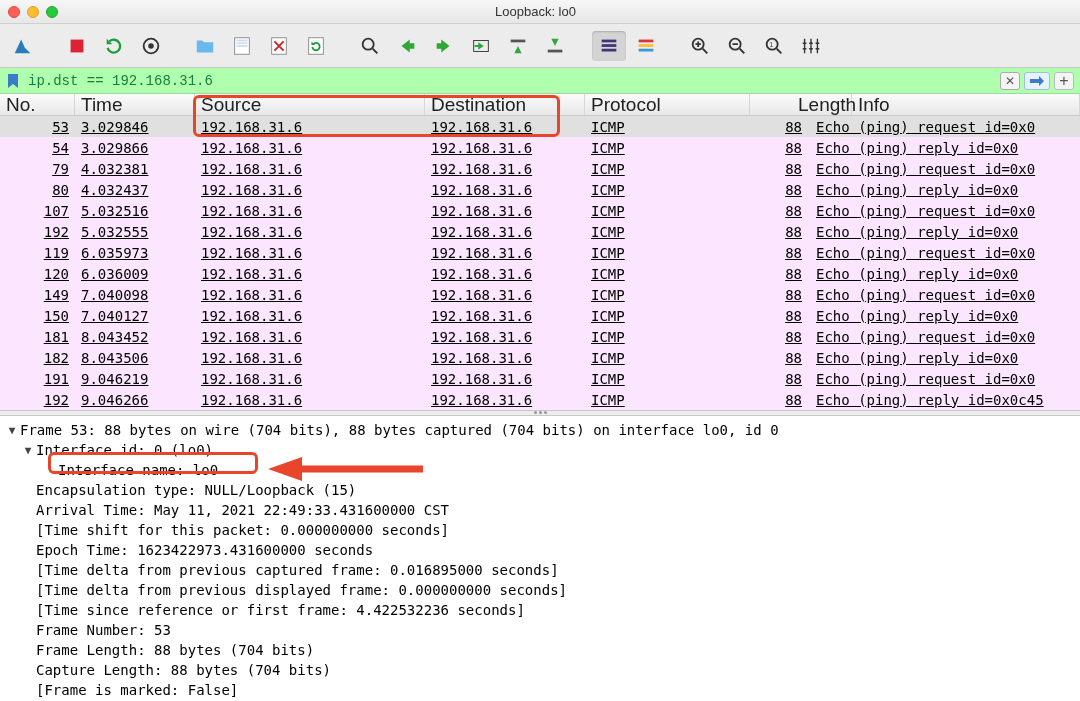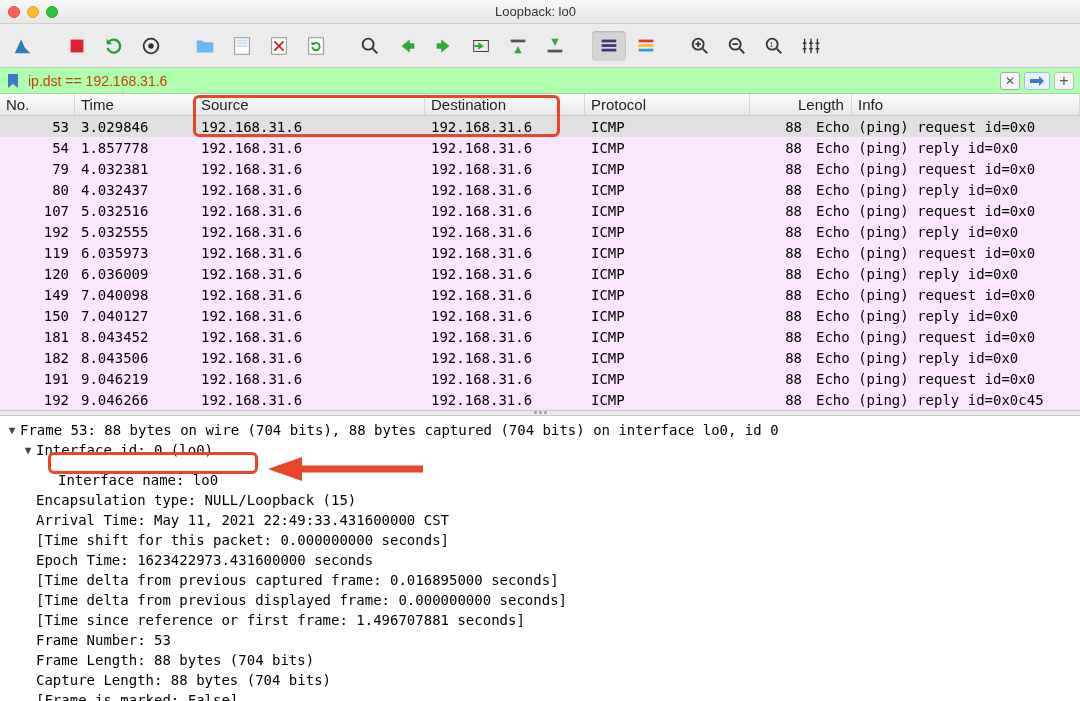--- a/index.html
+++ b/index.html
@@ -58,46 +58,46 @@
     display:flex;
     align-items:center;
     padding:0 4px;
   }
   .bookmark-icon{width:18px;height:18px;margin-right:6px;display:flex;align-items:center;justify-content:center;color:#2d6ab0;}
   .filter-input{
     flex:1;
     background:transparent;
     border:none;
     outline:none;
-    font-family: Liberation Sans, sans-serif;
+    font-family: Liberation Mono, monospace;
     font-size:14px;
-    color:#c2410c;
+    color:#15803d;
   }
   .filter-tail{display:flex;align-items:center;gap:4px;padding-right:2px;}
   .xbtn{width:20px;height:18px;border:1px solid #aaa;border-radius:3px;background:#f4f4f4;display:flex;align-items:center;justify-content:center;font-size:12px;color:#555;}
   .arrbtn{width:26px;height:18px;border:1px solid #9bbfe6;border-radius:3px;background:#e8f2fd;display:flex;align-items:center;justify-content:center;}
   .pxbtn{width:20px;height:18px;border:1px solid #bbb;border-radius:3px;background:#f4f4f4;display:flex;align-items:center;justify-content:center;font-size:16px;line-height:0;color:#555;}
 
   
   .colhdr{
     height:22px;
     background:linear-gradient(#fbfbfb,#e8e8e8);
     border-bottom:1px solid #c8c8c8;
     display:flex;
     align-items:center;
-    font-size:15px;
+    font-size:19px;
     color:#222;
   }
   .colhdr .col{height:100%;display:flex;align-items:center;padding-left:6px;border-right:1px solid #d6d6d6;}
   .c-no{width:75px;} .c-time{width:120px;} .c-src{width:230px;} .c-dst{width:160px;}
   .c-proto{width:165px;} .c-len{width:60px;text-align:right;justify-content:flex-start;margin-left:42px;} .c-info{flex:1;}
 
   
   .plist{height:294px;overflow:hidden;background:#fff;}
-  .row{display:flex;height:21px;align-items:center;white-space:nowrap;}
+  .row{display:flex;height:21px;align-items:center;white-space:nowrap;text-decoration:underline;}
   .row .cell{padding-left:6px;height:100%;display:flex;align-items:center;}
   .row .r-no{width:75px;justify-content:flex-end;padding-right:6px;}
   .row .r-time{width:120px;}
   .row .r-src{width:230px;}
   .row .r-dst{width:160px;}
   .row .r-proto{width:165px;}
   .row .r-len{width:60px;justify-content:flex-end;padding-right:8px;}
   .row .r-info{flex:1;overflow:hidden;text-align:right;}
   .row.sel{background:#e0e0e0;}
   .row.ping{background:#fce6ff;}
@@ -107,21 +107,21 @@
   .redbox1{left:193px;top:95px;width:367px;height:42px;}
   .redbox2{left:48px;top:452px;width:210px;height:22px;}
   .arrow{position:absolute;left:268px;top:455px;width:160px;height:28px;z-index:4;pointer-events:none;}
 
   
   .splitter{height:6px;background:#ececec;border-top:1px solid #c8c8c8;border-bottom:1px solid #c8c8c8;display:flex;justify-content:center;align-items:center;}
   .splitter .grip{width:30px;height:4px;display:flex;gap:2px;justify-content:center;} .grip span{width:3px;height:3px;background:#999;border-radius:50%;}
   .details{background:#fff;height:285px;overflow:hidden;padding:4px 6px 0 6px;}
   .dline{display:flex;align-items:center;height:20px;white-space:nowrap;}
   .tri{display:inline-block;width:12px;text-align:center;color:#444;font-size:11px;margin-right:2px;}
-  .ind1{padding-left:16px;} .ind2{padding-left:38px;margin-top:10px;} .ind0{padding-left:0;}
+  .ind1{padding-left:16px;} .ind2{padding-left:38px;} .ind0{padding-left:0;}
 </style>
 </head>
 <body>
 
 <div class="titlebar">
   <div class="traffic">
     <div class="dot red"></div>
     <div class="dot yellow"></div>
     <div class="dot green"></div>
   </div>
@@ -289,21 +289,21 @@
       <div class="cell r-no">53</div>
       <div class="cell r-time">3.029846</div>
       <div class="cell r-src">192.168.31.6</div>
       <div class="cell r-dst">192.168.31.6</div>
       <div class="cell r-proto">ICMP</div>
       <div class="cell r-len">88</div>
       <div class="cell r-info">Echo (ping) request  id=0x0</div>
     </div>
     <div class="row ping">
       <div class="cell r-no">54</div>
-      <div class="cell r-time">1.857778</div>
+      <div class="cell r-time">3.029866</div>
       <div class="cell r-src">192.168.31.6</div>
       <div class="cell r-dst">192.168.31.6</div>
       <div class="cell r-proto">ICMP</div>
       <div class="cell r-len">88</div>
       <div class="cell r-info">Echo (ping) reply    id=0x0</div>
     </div>
     <div class="row ping">
       <div class="cell r-no">79</div>
       <div class="cell r-time">4.032381</div>
       <div class="cell r-src">192.168.31.6</div>
@@ -453,21 +453,21 @@
     <div class="dline ind1">
       <span class="tri"></span>
       <span>[Time delta from previous captured frame: 0.016895000 seconds]</span>
     </div>
     <div class="dline ind1">
       <span class="tri"></span>
       <span>[Time delta from previous displayed frame: 0.000000000 seconds]</span>
     </div>
     <div class="dline ind1">
       <span class="tri"></span>
-      <span>[Time since reference or first frame: 1.496707881 seconds]</span>
+      <span>[Time since reference or first frame: 4.422532236 seconds]</span>
     </div>
     <div class="dline ind1">
       <span class="tri"></span>
       <span>Frame Number: 53</span>
     </div>
     <div class="dline ind1">
       <span class="tri"></span>
       <span>Frame Length: 88 bytes (704 bits)</span>
     </div>
     <div class="dline ind1">

